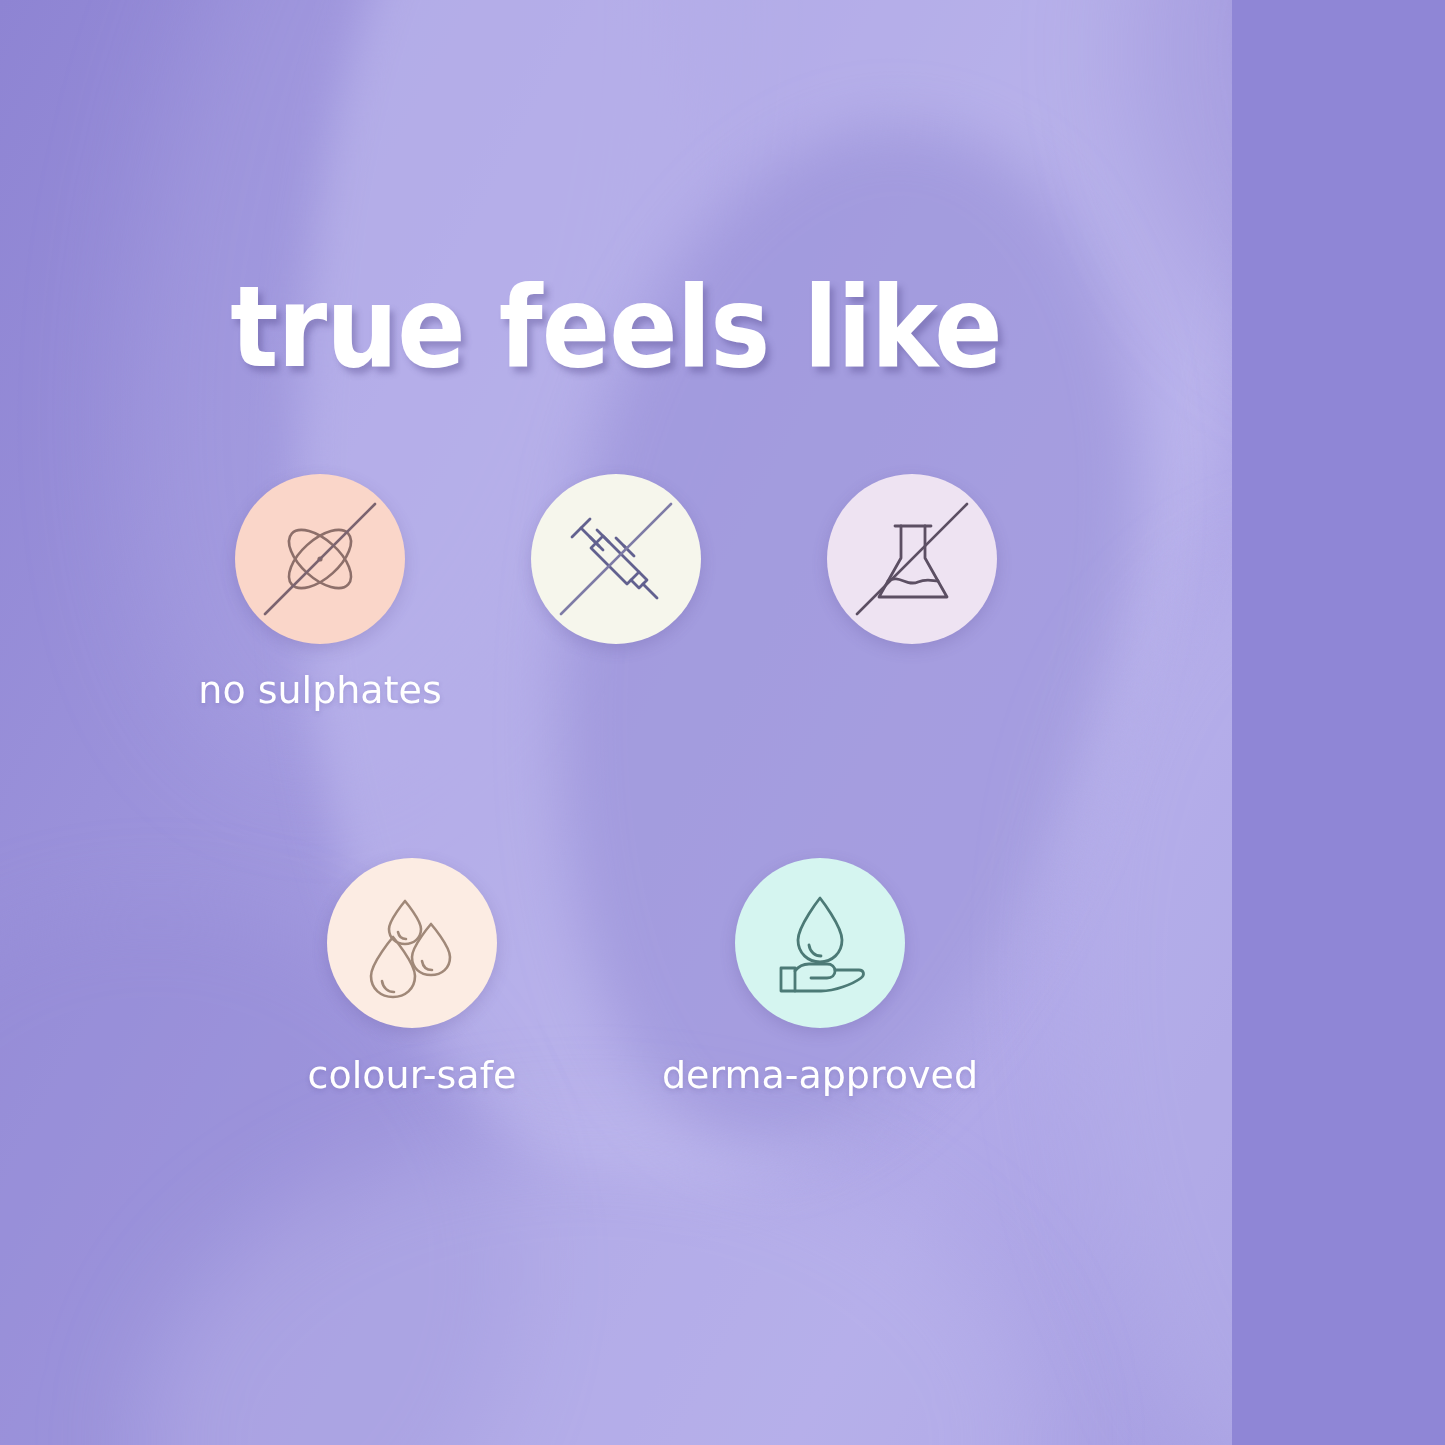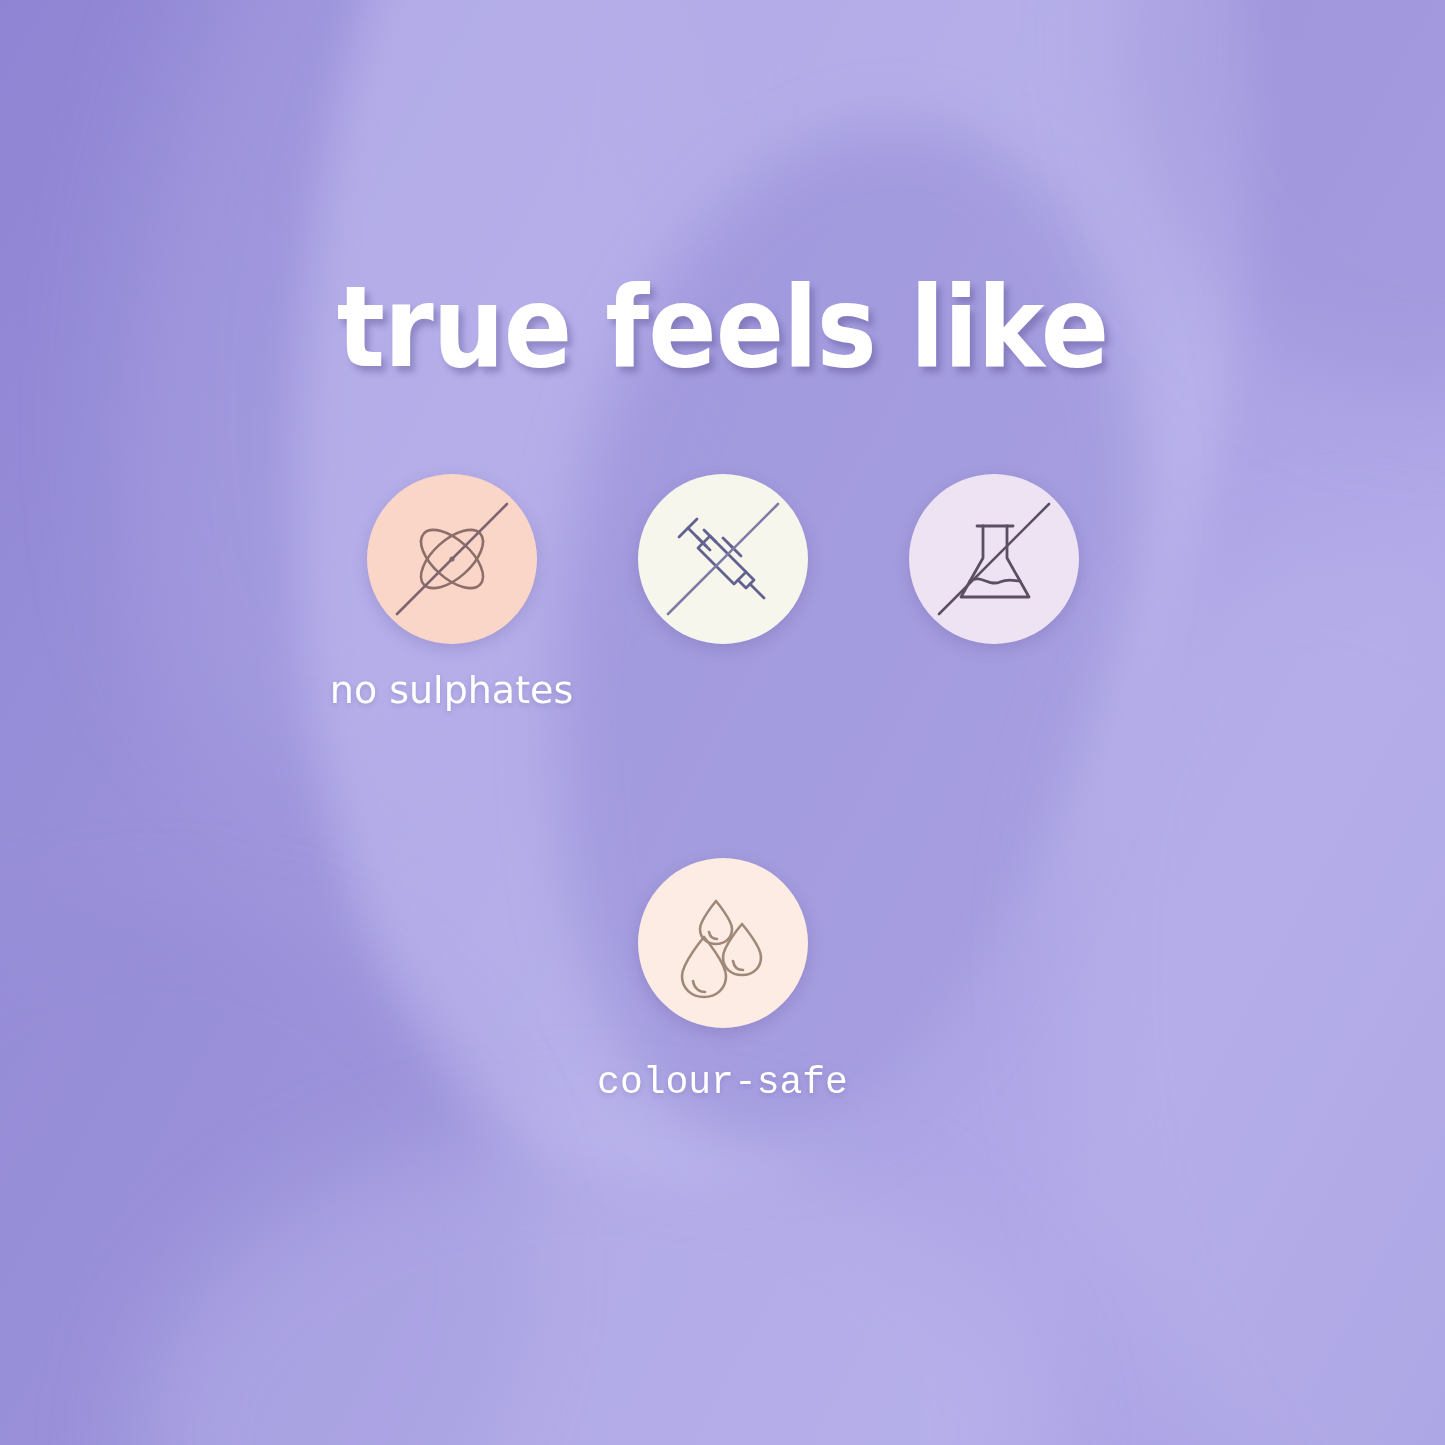--- a/index.html
+++ b/index.html
@@ -7,21 +7,21 @@
     margin: 0;
     padding: 0;
     background: #8f86d6;
   }
   body {
     font-family: "Liberation Sans", sans-serif;
   }
 
   #stage {
     position: relative;
-    width: 1445px;
+    width: 1232px;
     height: 1445px;
     overflow: hidden;
     background: #0369a1;
   }
 
   
   .bg-base {
     position: absolute;
     inset: 0;
     background:
@@ -124,21 +124,21 @@
     transform: scaleX(0.90);
     text-shadow: 5px 6px 7px rgba(74,62,130,0.34);
     white-space: nowrap;
   }
 
   .badge-row {
     position: absolute;
     display: flex;
     justify-content: center;
   }
-  .row-1 { left: 0; right: 0; top: 474px; gap: 91px; }
+  .row-1 { left: 0; right: 0; top: 474px; gap: 116px; }
   .row-2 { left: 0; right: 0; top: 858px; gap: 228px; }
 
   .badge {
     width: 180px;
     display: flex;
     flex-direction: column;
     align-items: center;
   }
 
   .disc {
@@ -155,21 +155,21 @@
   .badge-label {
     margin-top: 27px;
     font-family: "DejaVu Sans", "Liberation Sans", sans-serif;
     font-weight: 400;
     font-size: 38px;
     line-height: 1.05;
     color: #ffffff;
     white-space: nowrap;
     text-shadow: 0 2px 5px rgba(80,68,136,0.22);
   }
-  .row-2 .badge-label { margin-top: 35px; font-family: Liberation Mono, monospace; }
+  .row-2 .badge-label { margin-top: 28px; }
 </style>
 </head>
 <body>
 
 <div id="stage">
 
   <div class="bg-base"></div>
   <div class="bg-blob blob-tl"></div>
   <div class="bg-blob blob-loop"></div>
   <div class="bg-blob blob-inner"></div>
@@ -258,17 +258,38 @@
 
               <path d="M66 79 C66 79, 44 105, 44 118 C44 131, 54 139, 66 139
                        C78 139, 88 131, 88 118 C88 105, 66 79, 66 79 Z"></path>
               <path d="M55 123 C56 130, 61 134, 67 134"></path>
             </g>
           </svg>
         </div>
         <div class="badge-label">colour-safe</div>
       </div>
 
+      <div class="badge">
+        <div class="disc" style="background:#d5f5f0">
+          <svg width="170" height="170" viewBox="0 0 170 170">
+            <g fill="none" stroke="#4c7a76" stroke-width="2.8" stroke-linecap="round" stroke-linejoin="round">
+
+              <path d="M85 40 C85 40, 63 68, 63 82 C63 95, 73 104, 85 104
+                       C97 104, 107 95, 107 82 C107 68, 85 40, 85 40 Z"></path>
+              <path d="M74 87 C75 94, 80 98, 86 98"></path>
+
+              <path d="M46 110 L60 110 L60 133 L46 133 Z"></path>
+
+              <path d="M60 113 C63 109, 68 106, 74 106 L92 106
+                       C97 106, 100 109, 100 113 C100 117, 97 120, 92 120 L76 120"></path>
+
+              <path d="M60 133 L86 133 C100 133, 118 126, 126 120
+                       C130 117, 129 112, 124 112 L100 112"></path>
+            </g>
+          </svg>
+        </div>
+        <div class="badge-label">derma-approved</div>
+      </div>
 
     </div>
 
   </div>
 </div>
 
 </body></html>

